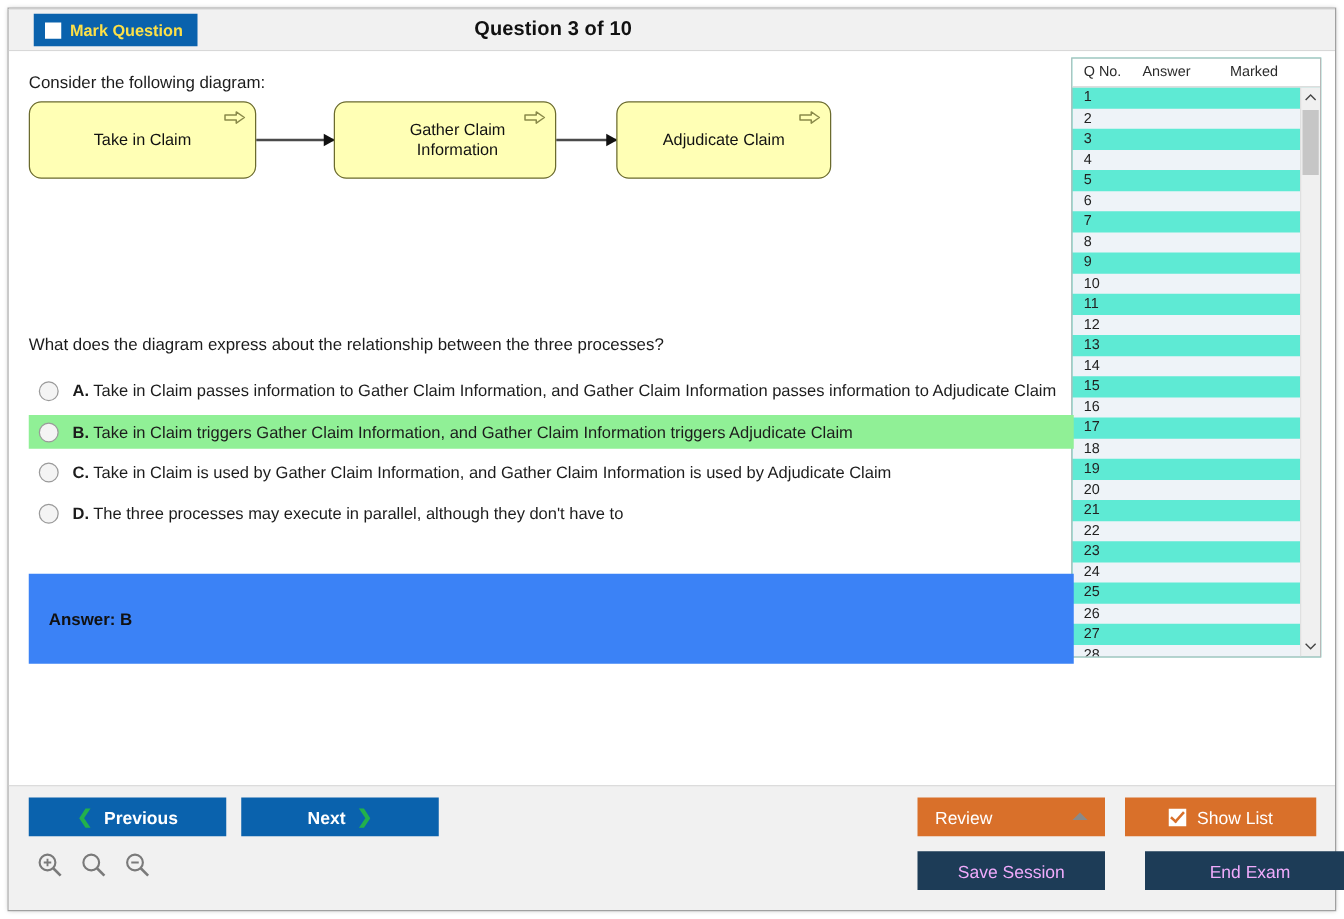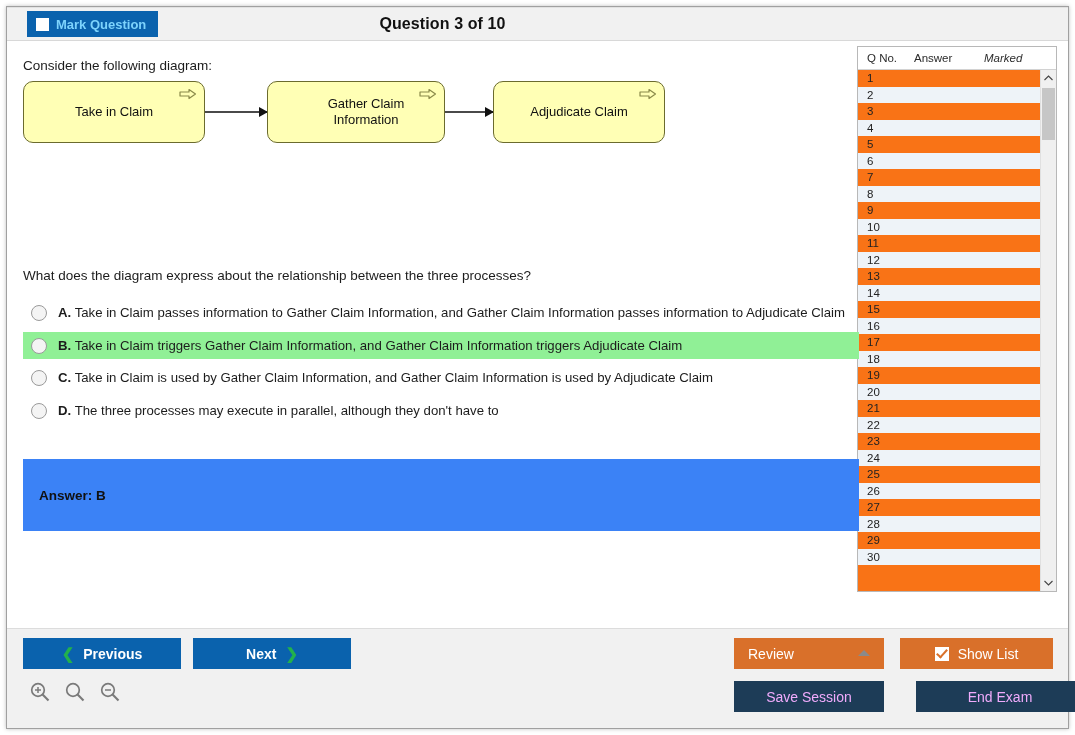--- a/index.html
+++ b/index.html
@@ -59,21 +59,21 @@
     border-top: 1px solid #e2e2e2;
     border-bottom: 1px solid #d8d8d8;
     flex: 0 0 auto;
   }
   .mark-question-btn {
     position: absolute;
     left: 20px;
     top: 3px;
     height: 26px;
     background: #0a62ad;
-    color: #7dd3fc;
+    color: #fde047;
     font-size: 13px;
     font-weight: bold;
     display: flex;
     align-items: center;
     gap: 7px;
     padding: 0 12px 0 9px;
     cursor: pointer;
     border: none;
   }
   .mq-box {
@@ -223,38 +223,38 @@
     font-weight: bold;
     color: #111111;
   }
 
   
   .list-pane {
     width: 200px;
     flex: 0 0 auto;
     margin: 5px 5px 0 0;
     border: 1px solid #b8b8b8;
-    background: #f97316;
+    background: #5eead4;
     display: flex;
     flex-direction: column;
-    height: 546px;
+    height: 480px;
   }
   .list-head {
     display: flex;
     height: 23px;
     align-items: center;
     border-bottom: 1px solid #d2d2d2;
     background: #ffffff;
     flex: 0 0 auto;
     font-size: 11.5px;
     color: #2b2b2b;
   }
   .col-q { width: 56px; padding-left: 9px; }
   .col-a { width: 70px; }
-  .col-m { flex: 1; font-style: italic; }
+  .col-m { flex: 1; }
   .list-scroll-wrap { flex: 1; display: flex; min-height: 0; }
   .list-rows {
     flex: 1;
     overflow: hidden;
   }
   .list-row {
     display: flex;
     height: 16.5px;
     align-items: center;
     font-size: 11.5px;

